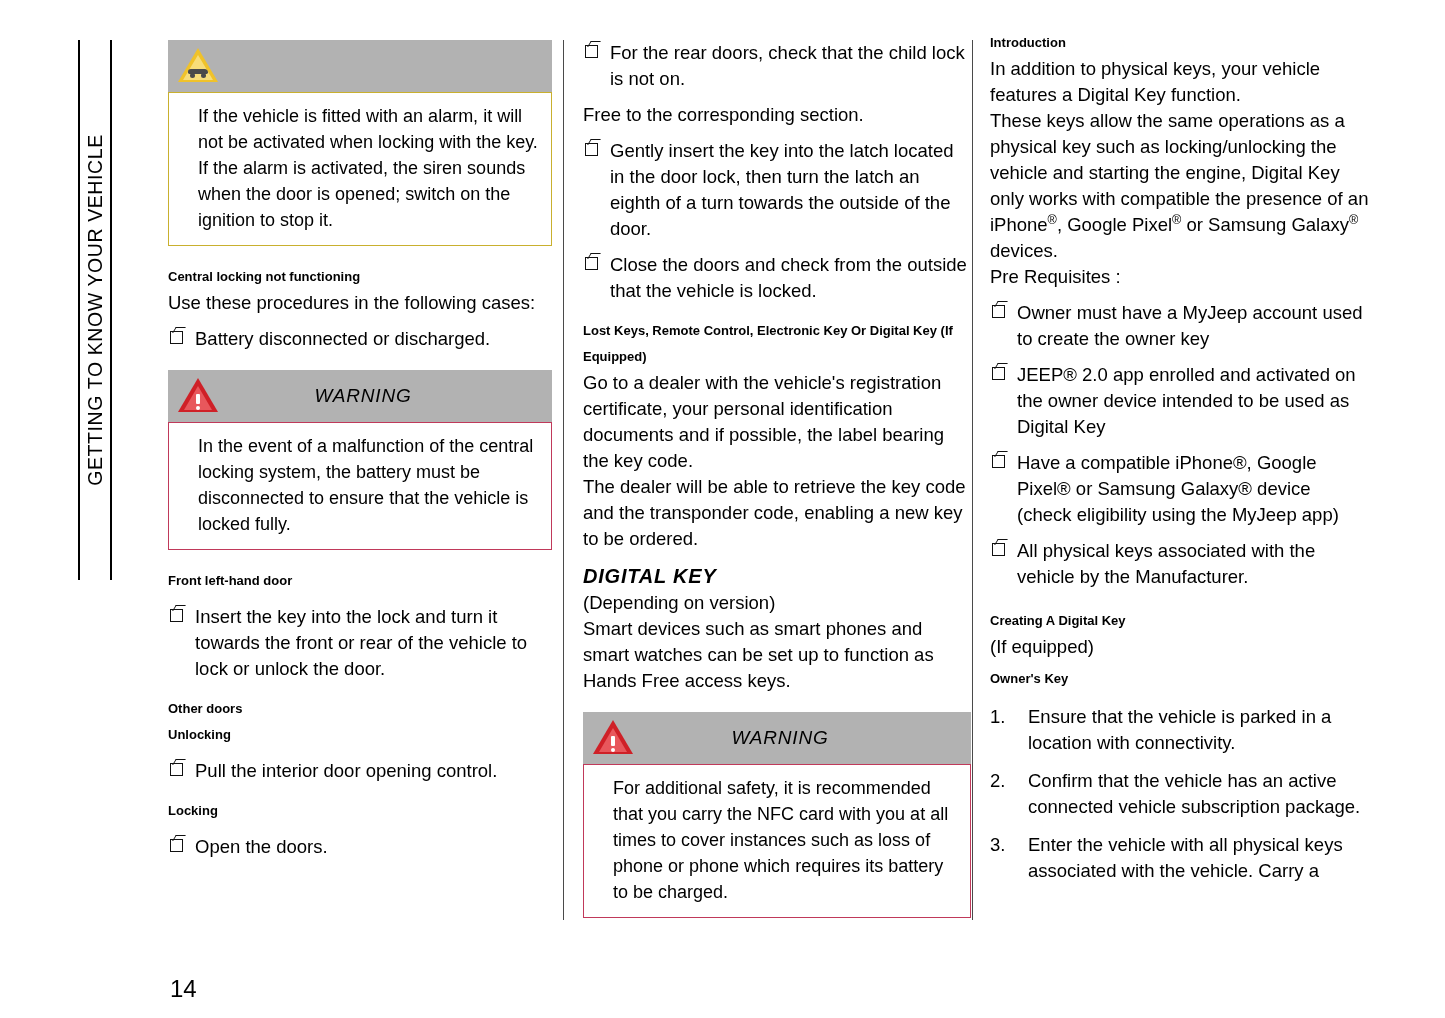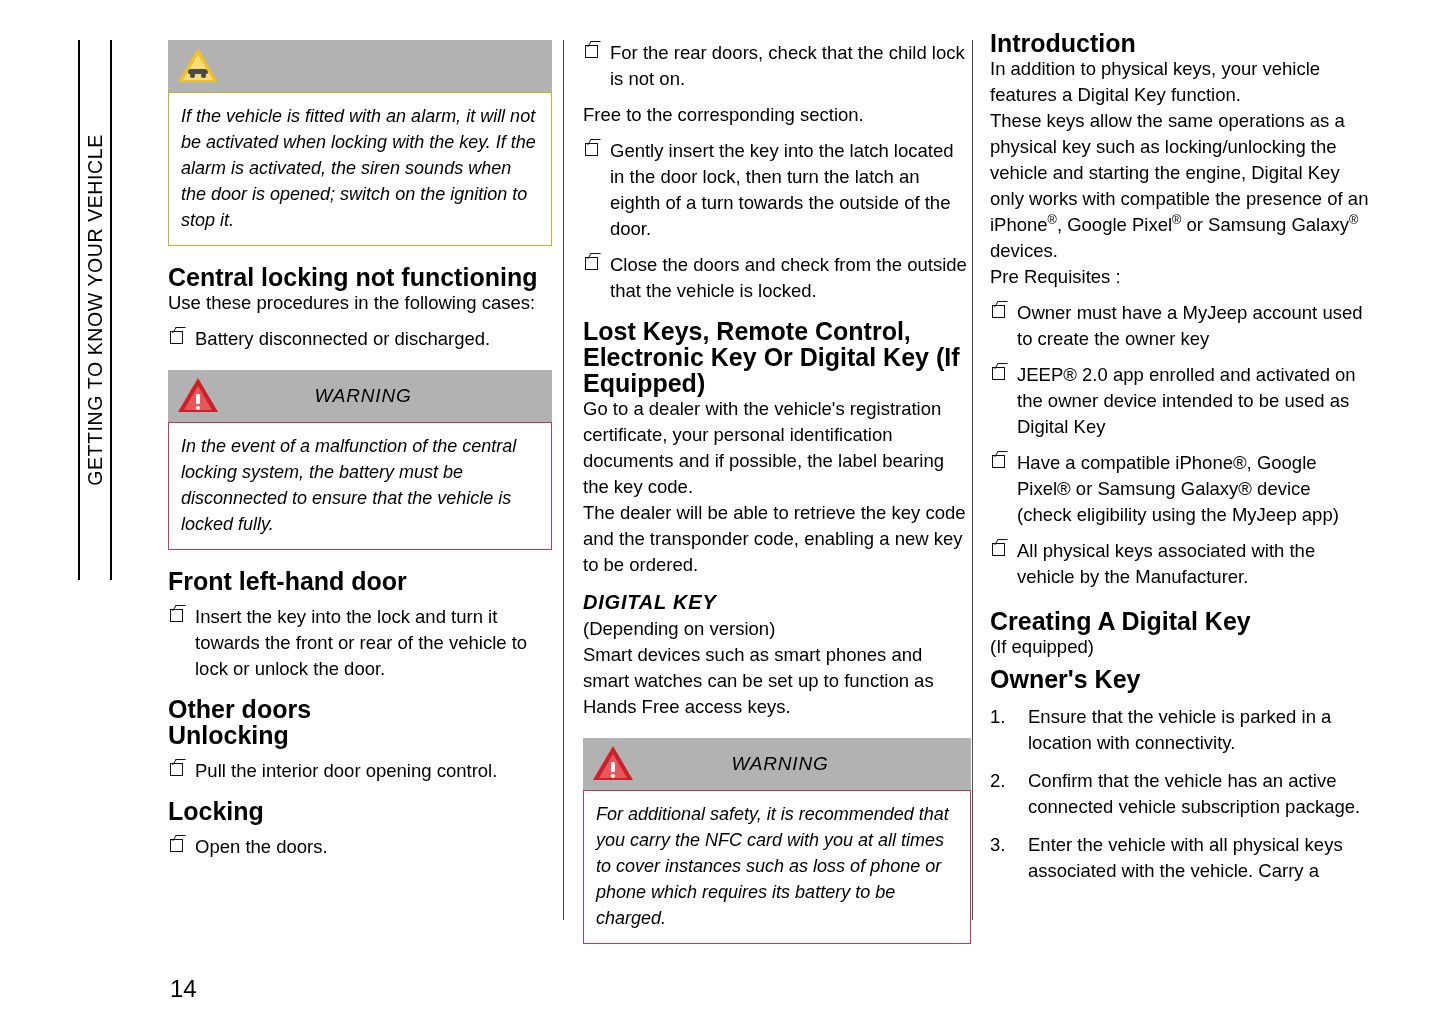--- a/index.html
+++ b/index.html
@@ -83,21 +83,21 @@
     font-size: 18.5px;
     line-height: 26px;
   }
   .spacer-6 { height: 6px; }
   .spacer-10 { height: 10px; }
   .spacer-14 { height: 14px; }
   .spacer-18 { height: 18px; }
 
   h3.sub {
     margin: 0;
-    font-size: 25px;
+    font-size: 13px;
     font-weight: bold;
     line-height: 26px;
   }
   h2.section {
     margin: 0;
     font-size: 20px;
     font-weight: bold;
     letter-spacing: 0.8px;
     line-height: 28px;
     font-style: italic;
@@ -181,22 +181,21 @@
     flex: 1;
     text-align: center;
     font-style: italic;
     font-size: 19px;
     letter-spacing: 0.8px;
     padding-right: 36px;
   }
   .callout-body {
     border: 1.6px solid #c9b02e;
     box-sizing: border-box;
-    padding: 10px 12px 12px 12px;
-    font-style: italic;
+    padding: 10px 12px 12px 29px;
     font-size: 18px;
     line-height: 26px;
   }
   .callout-body.warn {
     border-color: #c0395a;
   }
 
   
   .ico-tip {
     position: absolute;

